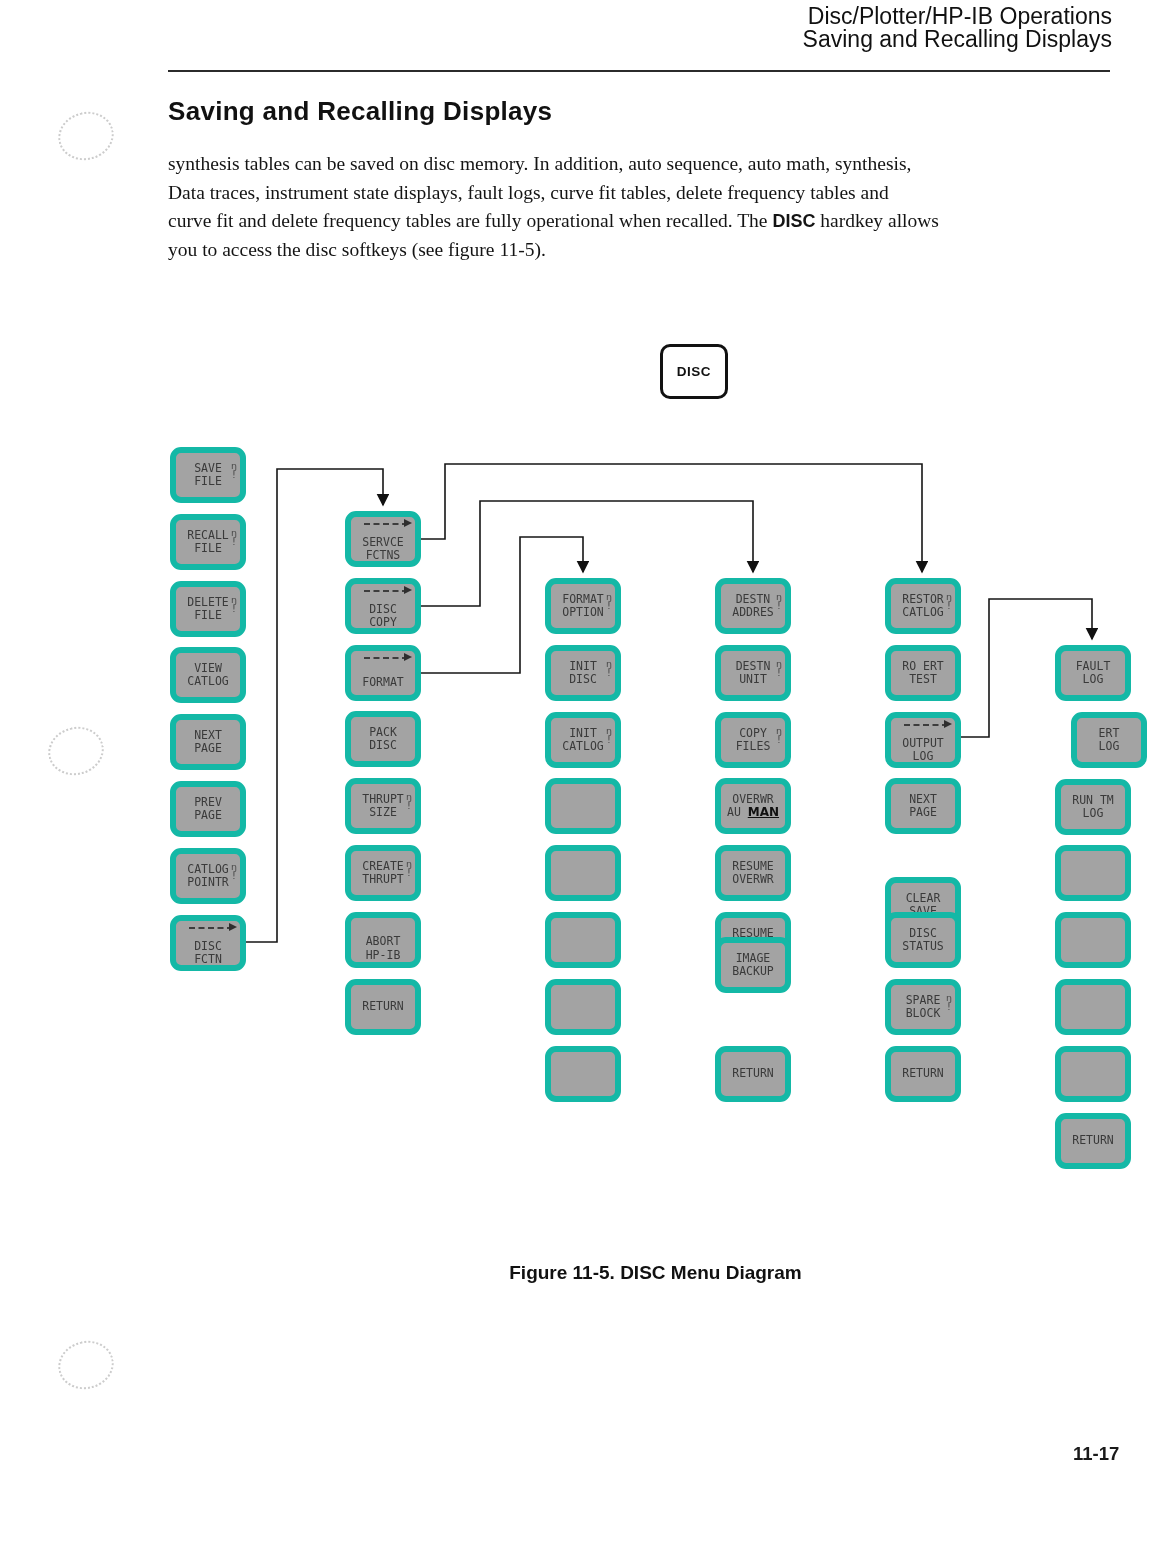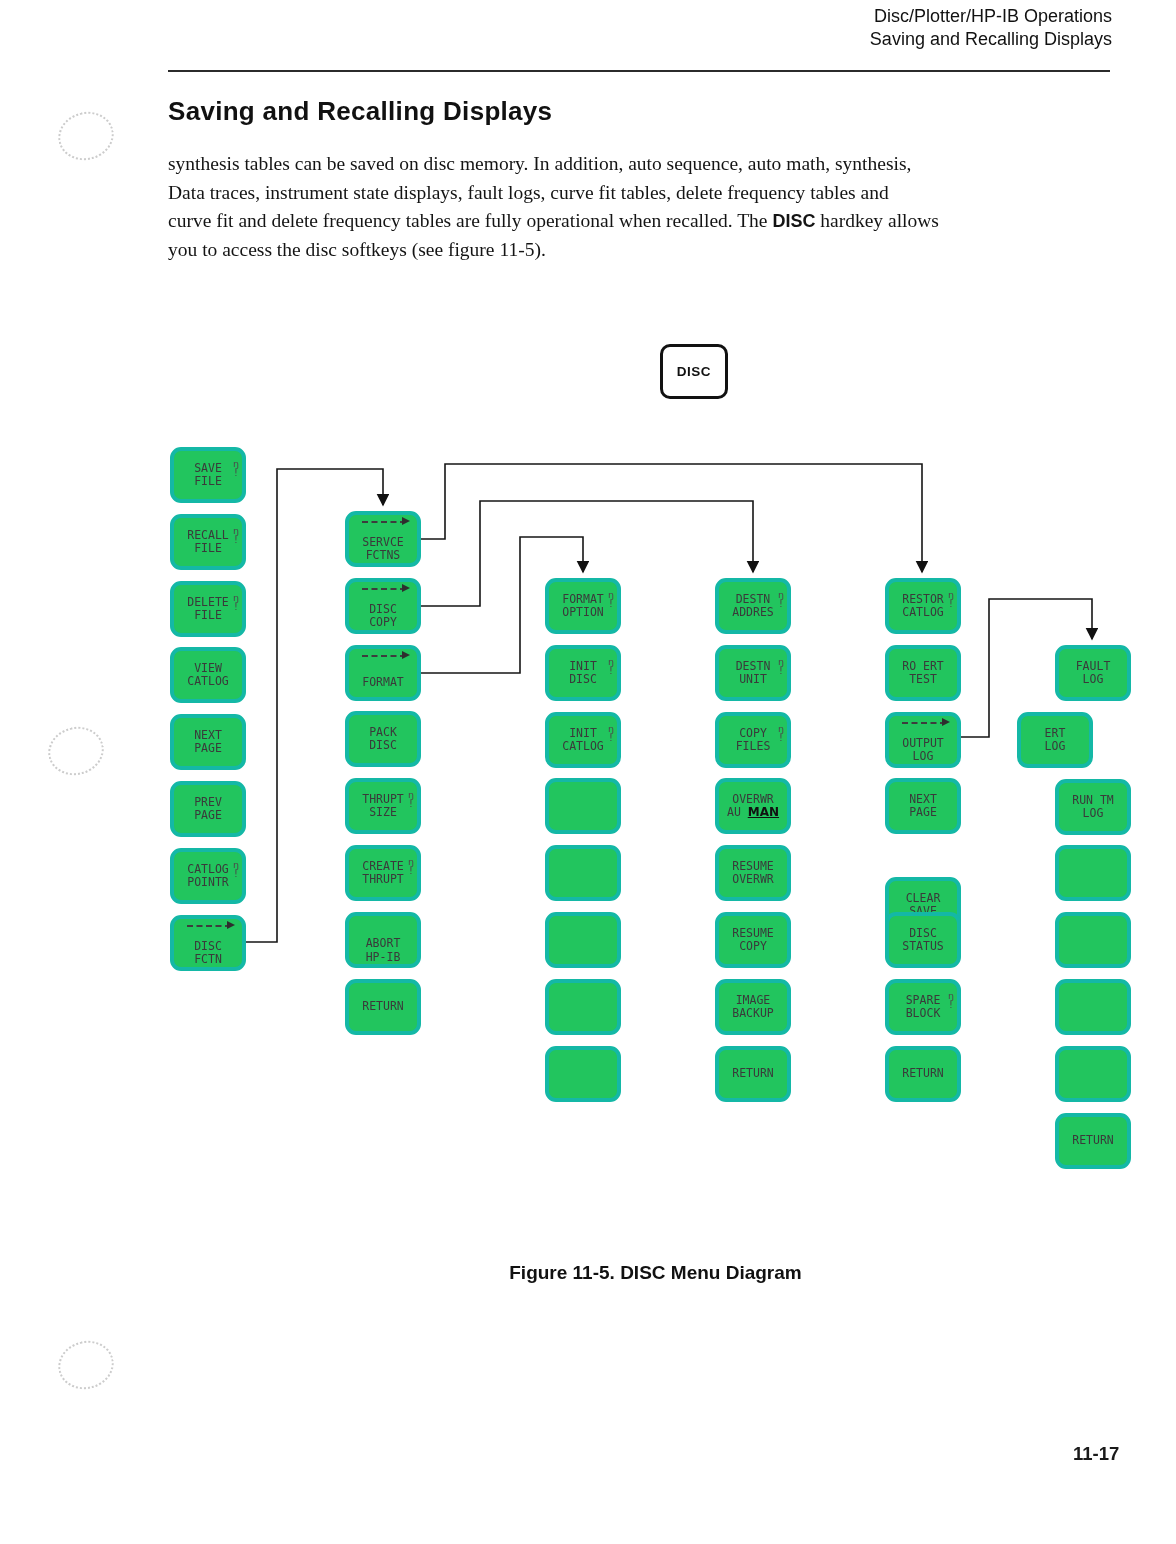--- a/index.html
+++ b/index.html
@@ -3,21 +3,21 @@
 <meta charset="utf-8">
 <style>
   html,body { margin:0; padding:0; background:#e8e8e8; }
   .page {
     position:relative; width:1176px; height:1544px; background:#ffffff;
     font-family:"Liberation Sans", sans-serif; color:#1a1a1a; overflow:hidden;
     margin:0 auto;
   }
   .header {
     position:absolute; top:5px; right:64px; text-align:right;
-    font-size:18px; line-height:23px; color:#111;
+    font-size:23px; line-height:23px; color:#111;
   }
   .rule { position:absolute; left:168px; top:70px; width:942px; height:2px; background:#2b2b2b; }
   .h1 {
     position:absolute; left:168px; top:96px; font-size:26px; font-weight:bold;
     letter-spacing:0.3px; color:#111;
   }
   .body-text {
     position:absolute; left:168px; top:150px; width:970px;
     font-family:"Liberation Serif", serif; font-size:19.5px; line-height:28.6px; color:#141414;
   }
@@ -32,21 +32,21 @@
     border-radius:50%; transform:rotate(-14deg);
   }
   .disc-key {
     position:absolute; left:660px; top:344px; width:62px; height:49px;
     border:3px solid #111; border-radius:10px;
     display:flex; align-items:center; justify-content:center;
     font-weight:bold; font-size:13.5px; letter-spacing:0.5px; color:#111;
   }
   .softkey {
     position:absolute; width:76px; height:56px; box-sizing:border-box;
-    border:4px solid #14b8a6; border-radius:11px; background:#22c55e;
+    border:6px solid #14b8a6; border-radius:11px; background:#a3a3a3;
     display:flex; flex-direction:column; align-items:center; justify-content:center;
     font-family:"DejaVu Sans Mono", monospace; font-size:11.5px; line-height:13.5px;
     color:#3a3a3a; text-align:center;
   }
   .softkey.has-arrow { padding-top:20px; }
   .sk-label { position:relative; }
   .menu-arrow {
     position:absolute; top:6px; left:13px; width:44px; height:0;
     border-top:2px dashed #3d3d3d;
   }
@@ -305,21 +305,21 @@
           <div>RESUME</div>
           <div>OVERWR</div>
         </div>
       </div>
       <div class="softkey" style="left: 715px; top: 912px;">
         <div class="sk-label">
           <div>RESUME</div>
           <div>COPY</div>
         </div>
       </div>
-      <div class="softkey" style="left: 715px; top: 979px;">
+      <div class="softkey" style="left: 715px; top: 937px;">
         <div class="sk-label">
           <div>IMAGE</div>
           <div>BACKUP</div>
         </div>
       </div>
       <div class="softkey" style="left: 715px; top: 1046px;">
         <div class="sk-label">
           <div>RETURN</div>
         </div>
       </div>
@@ -378,21 +378,21 @@
         <div class="sk-label">
           <div>RETURN</div>
         </div>
       </div>
       <div class="softkey" style="left: 1055px; top: 645px;">
         <div class="sk-label">
           <div>FAULT</div>
           <div>LOG</div>
         </div>
       </div>
-      <div class="softkey" style="left: 1017px; top: 712px;">
+      <div class="softkey" style="left: 1071px; top: 712px;">
         <div class="sk-label">
           <div>ERT</div>
           <div>LOG</div>
         </div>
       </div>
       <div class="softkey" style="left: 1055px; top: 779px;">
         <div class="sk-label">
           <div>RUN TM</div>
           <div>LOG</div>
         </div>

